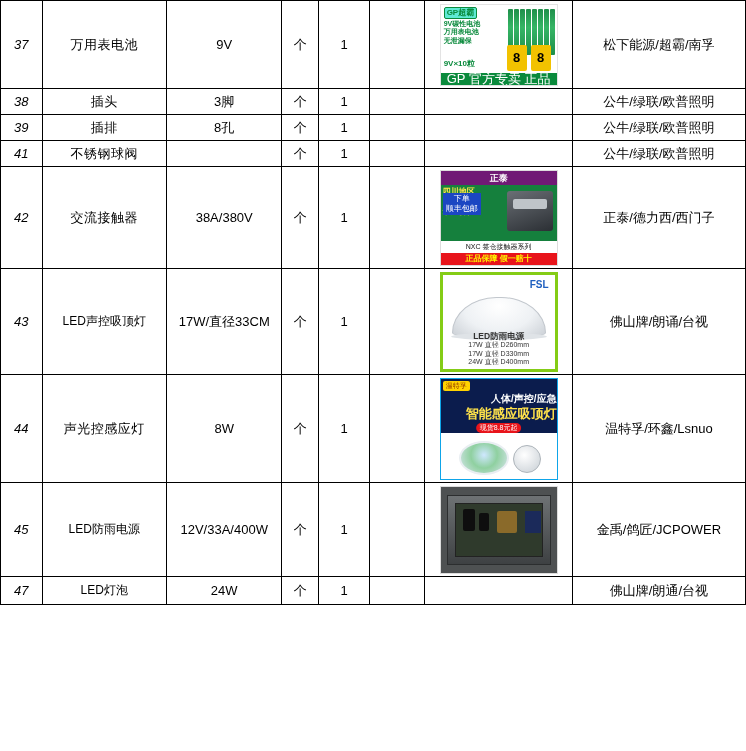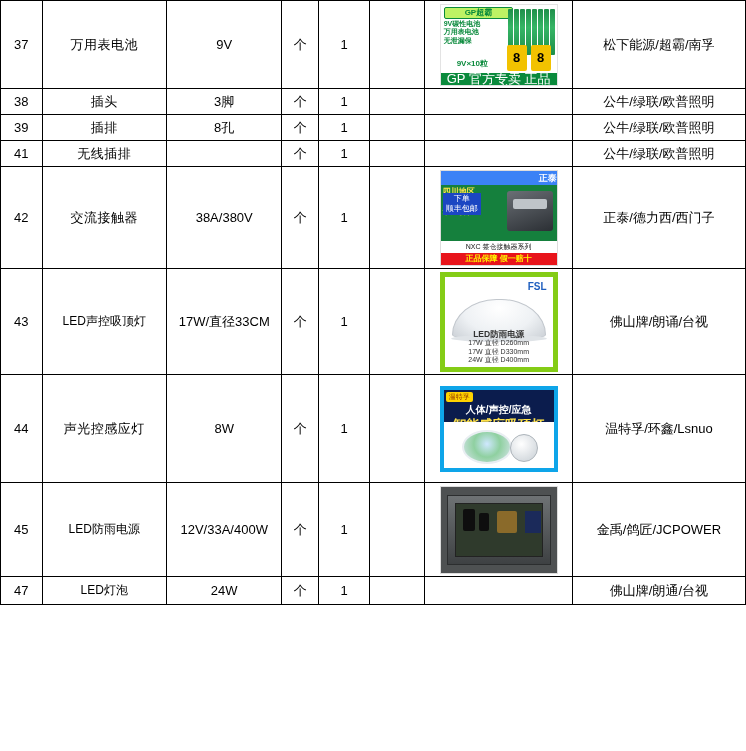--- a/index.html
+++ b/index.html
@@ -34,21 +34,21 @@
   .c-unit { width: 32px; }
   .c-qty  { width: 44px; }
   .c-blank{ width: 48px; }
   .c-img  { width: 128px; }
   .c-brand{ width: 150px; }
 
   .name-cell { font-size: 14px; letter-spacing: .5px; }
   .name-cell.small { font-size: 12px; letter-spacing: 0; }
   .spec-cell { font-size: 12px; }
   .brand-cell { font-size: 13px; }
-  .no-cell { font-size: 13px; }
+  .no-cell { font-size: 13px; font-style: italic; }
 
   .img-wrap {
     display: flex;
     align-items: center;
     justify-content: center;
     width: 100%;
     height: 100%;
   }
   .thumb {
     width: 118px;
@@ -64,22 +64,22 @@
     border: 1px solid #e3e3e3;
     box-sizing: border-box;
     overflow: hidden;
   }
   .batt .gp-logo {
     position: absolute;
     left: 3px; top: 2px;
     font-size: 8px;
     font-weight: bold;
     color: #0a8a3c;
-    background: #bef264;
-    padding: 0 20px;
+    background: #5eead4;
+    padding: 0 2px;
     border: 1px solid #0a8a3c;
     border-radius: 2px;
     line-height: 10px;
   }
   .batt .gp-title {
     position: absolute;
     left: 3px; top: 15px;
     font-size: 7px;
     color: #0a8a3c;
     line-height: 8.5px;
@@ -108,21 +108,21 @@
     border-radius: 2px;
     color: #000;
     font-size: 13px;
     font-weight: bold;
     line-height: 26px;
     text-align: center;
   }
   .batt .ten {
     position: absolute;
     left: 3px; bottom: 16px;
-    font-size: 8px; font-weight: bold; color:#0a8a3c;margin-left:13px;
+    font-size: 8px; font-weight: bold; color:#0a8a3c;
   }
   .batt .bar {
     position: absolute;
     left: 0; right: 0; bottom: 0;
     height: 12px;
     background: #0a8a3c;
     color: #fff;
     font-size: 13px;
     line-height: 12px;
   }
@@ -130,22 +130,22 @@
   
   .ctr {
     height: 96px;
     background: #ffffff;
     border: 1px solid #ddd;
     position: relative;
     box-sizing: border-box;
     overflow: hidden;
   }
   .ctr .top {
-    height: 18px; background: #3b82f6; color: #fff;
-    font-size: 9px; line-height: 14px; font-weight: bold; text-align: right;
+    height: 18px; background: #701a75; color: #fff;
+    font-size: 9px; line-height: 14px; font-weight: bold;
   }
   .ctr .mid {
     position: absolute; top: 14px; left: 0; right: 0; bottom: 24px;
     background: #15803d;
   }
   .ctr .mid .lt {
     position: absolute; left: 2px; top: 2px;
     color: #ffe24a; font-size: 8px; font-weight: bold;
     text-align: left; line-height: 10px;
   }
@@ -172,21 +172,21 @@
   .ctr .bot {
     position: absolute; left: 0; right: 0; bottom: 0;
     height: 12px; background: #e8141b; color: #fff700;
     font-size: 8px; line-height: 12px; font-weight: bold;
   }
 
   
   .lamp {
     height: 100px;
     background: #ffffff;
-    border: 5px solid #84cc16;
+    border: 3px solid #84cc16;
     box-sizing: border-box;
     position: relative;
     overflow: hidden;
     padding-left: 16px;
   }
   .lamp .fsl {
     position: absolute; right: 6px; top: 4px;
     color: #1f5fbf; font-size: 10px; font-weight: bold;
   }
   .lamp .dome {
@@ -204,26 +204,27 @@
     background: #dfe3e7;
   }
   .lamp .cap {
     position: absolute; left: 0; right: 0; bottom: 2px;
     font-size: 7px; color: #333; line-height: 8.5px;
   }
   .lamp .cap b { font-size: 8.5px; }
 
   
   .sens {
-    height: 86px;
+    height: 102px;
     background: #0b1c4d;
-    border: 4px solid #0ea5e9;
+    border: 1px solid #0ea5e9;
     box-sizing: border-box;
     position: relative;
     overflow: hidden;
+    text-align: right;
   }
   .sens .brandbar {
     position: absolute; left: 2px; top: 2px;
     background: #ffd200; color: #8a2b00;
     font-size: 7px; padding: 0 3px; border-radius: 2px; line-height: 10px;
   }
   .sens .t1 {
     position: absolute; left: 0; right: 0; top: 14px;
     color: #ffffff; font-size: 10px; font-weight: bold; line-height: 12px;
   }
@@ -384,21 +385,21 @@
     <td>个</td>
     <td>1</td>
     <td></td>
     <td></td>
     <td class="brand-cell">公牛/绿联/欧普照明</td>
   </tr>
 
 
   <tr style="height:26px;">
     <td class="no-cell">41</td>
-    <td class="name-cell">无线插排</td>
+    <td class="name-cell">不锈钢球阀</td>
     <td class="spec-cell"></td>
     <td>个</td>
     <td>1</td>
     <td></td>
     <td></td>
     <td class="brand-cell">公牛/绿联/欧普照明</td>
   </tr>
 
   <tr style="height:102px;">
     <td class="no-cell">42</td>

